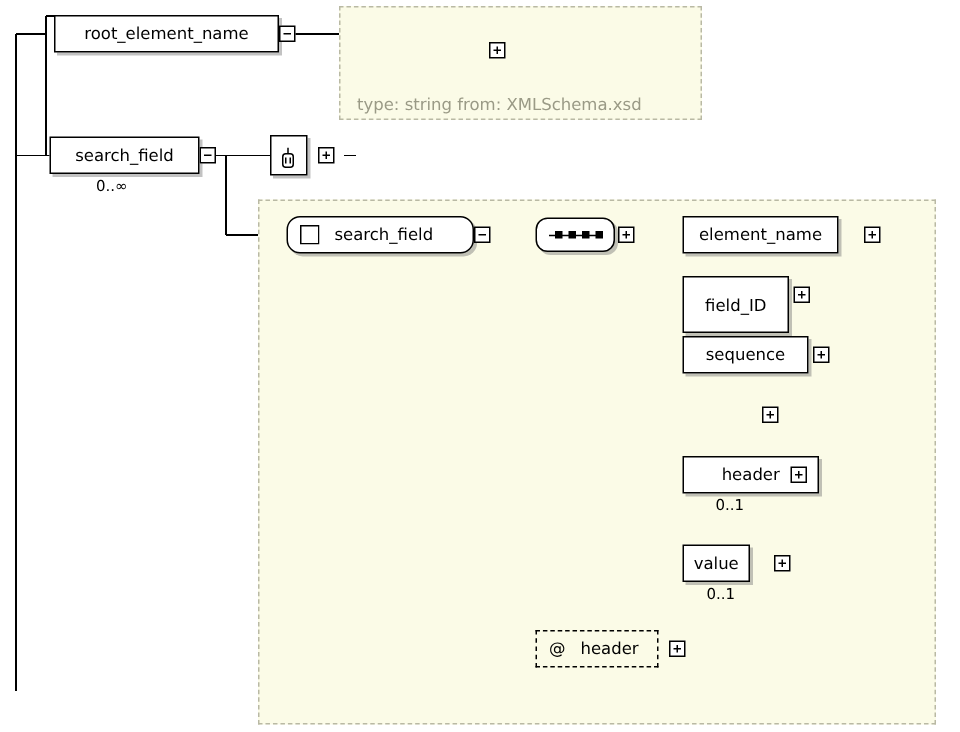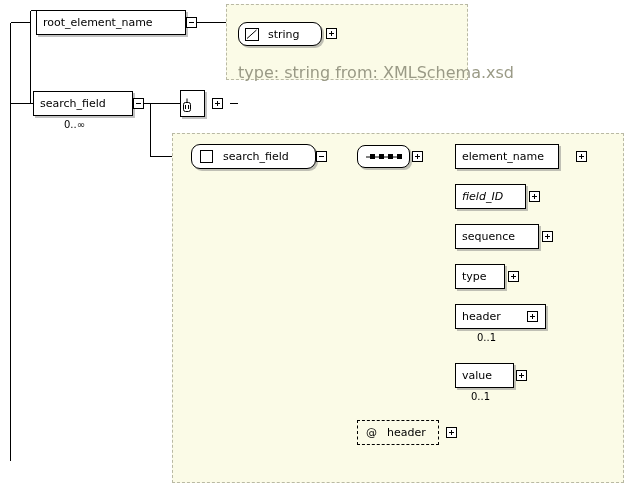--- a/index.html
+++ b/index.html
@@ -28,20 +28,21 @@
   
   .node {
     position: absolute;
     box-sizing: border-box;
     background: #ffffff;
     border: 1px solid #000000;
     font-size: 11px;
     color: #000000;
     display: flex;
     align-items: center;
+    justify-content: center;
     white-space: nowrap;
     z-index: 5;
   }
   .node.dashed {
     border-style: dashed;
   }
   .node .lbl {
     padding: 0 6px;
     line-height: 1;
   }
@@ -52,21 +53,21 @@
   
   .panel {
     position: absolute;
     box-sizing: border-box;
     background: #fbfbe7;
     border: 1px dashed #b9b9a4;
     z-index: 1;
   }
   .panel-caption {
     position: absolute;
-    font-size: 16px;
+    font-size: 11px;
     color: #9a9a86;
     z-index: 3;
     white-space: nowrap;
   }
   
   .rounded {
     border-radius: 9px;
   }
   
   .plus {
@@ -172,29 +173,20 @@
   <div class="panel" style="left:226px; top:4px; width:242px; height:76px;"></div>
   <div class="panel-caption" style="left:238px; top:63px;">type:  string from: XMLSchema.xsd</div>
 
   <div class="panel" style="left:172px; top:133px; width:452px; height:350px;"></div>
 
   <div class="node shadow" style="left:36px; top:10px; width:150px; height:25px;">
     <span class="lbl">root_element_name</span>
   </div>
   <div class="plus minus" style="left:186px; top:17px;"></div>
 
-  <div class="node rounded shadow" style="left:238px; top:22px; width:84px; height:24px; justify-content:flex-start; padding-left:6px;">
-    <span class="glyph">
-      <svg width="14" height="13" viewBox="0 0 14 13">
-        <rect x="0.5" y="0.5" width="13" height="12" fill="#ffffff" stroke="#000000"></rect>
-        <path d="M2 10.5 L11.5 2" stroke="#000000" fill="none"></path>
-      </svg>
-    </span>
-    <span class="lbl">string</span>
-  </div>
   <div class="plus" style="left:326px; top:28px;"></div>
 
   <div class="node shadow" style="left:33px; top:91px; width:100px; height:25px;">
     <span class="lbl">search_field</span>
   </div>
   <div class="plus minus" style="left:133px; top:98px;"></div>
   <div class="card" style="left:64px; top:119px;">0..∞</div>
 
   <div class="node shadow" style="left:180px; top:90px; width:25px; height:27px;">
     <span class="glyph" style="margin:0;">
@@ -226,42 +218,39 @@
       <rect x="33" y="3" width="5" height="5" fill="#000000"></rect>
     </svg>
   </div>
   <div class="plus" style="left:412px; top:151px;"></div>
 
   <div class="node shadow" style="left:455px; top:144px; width:104px; height:25px;">
     <span class="lbl">element_name</span>
   </div>
   <div class="plus" style="left:576px; top:151px;"></div>
 
-  <div class="node shadow" style="left:455px; top:184px; width:71px; height:25px;font-style:italic;">
+  <div class="node shadow" style="left:455px; top:184px; width:71px; height:38px;">
     <span class="lbl">field_ID</span>
   </div>
   <div class="plus" style="left:529px; top:191px;"></div>
 
   <div class="node shadow" style="left:455px; top:224px; width:84px; height:25px;">
     <span class="lbl">sequence</span>
   </div>
   <div class="plus" style="left:542px; top:231px;"></div>
 
-  <div class="node shadow" style="left:455px; top:264px; width:50px; height:25px;">
-    <span class="lbl">type</span>
-  </div>
   <div class="plus" style="left:508px; top:271px;"></div>
 
   <div class="node shadow" style="left:455px; top:304px; width:91px; height:25px;">
     <span class="lbl">header</span>
   </div>
   <div class="plus" style="left:527px; top:311px;"></div>
   <div class="card" style="left:477px; top:332px;">0..1</div>
 
-  <div class="node shadow" style="left:455px; top:363px; width:59px; height:25px;">
+  <div class="node shadow" style="left:455px; top:363px; width:45px; height:25px;">
     <span class="lbl">value</span>
   </div>
   <div class="plus" style="left:516px; top:370px;"></div>
   <div class="card" style="left:471px; top:391px;">0..1</div>
 
   <div class="node dashed attr" style="left:357px; top:420px; width:82px; height:25px; justify-content:flex-start; padding-left:8px; background:#fbfbe7;">
     <span class="at">@</span>
     <span class="lbl">header</span>
   </div>
   <div class="plus" style="left:446px; top:427px;"></div>

